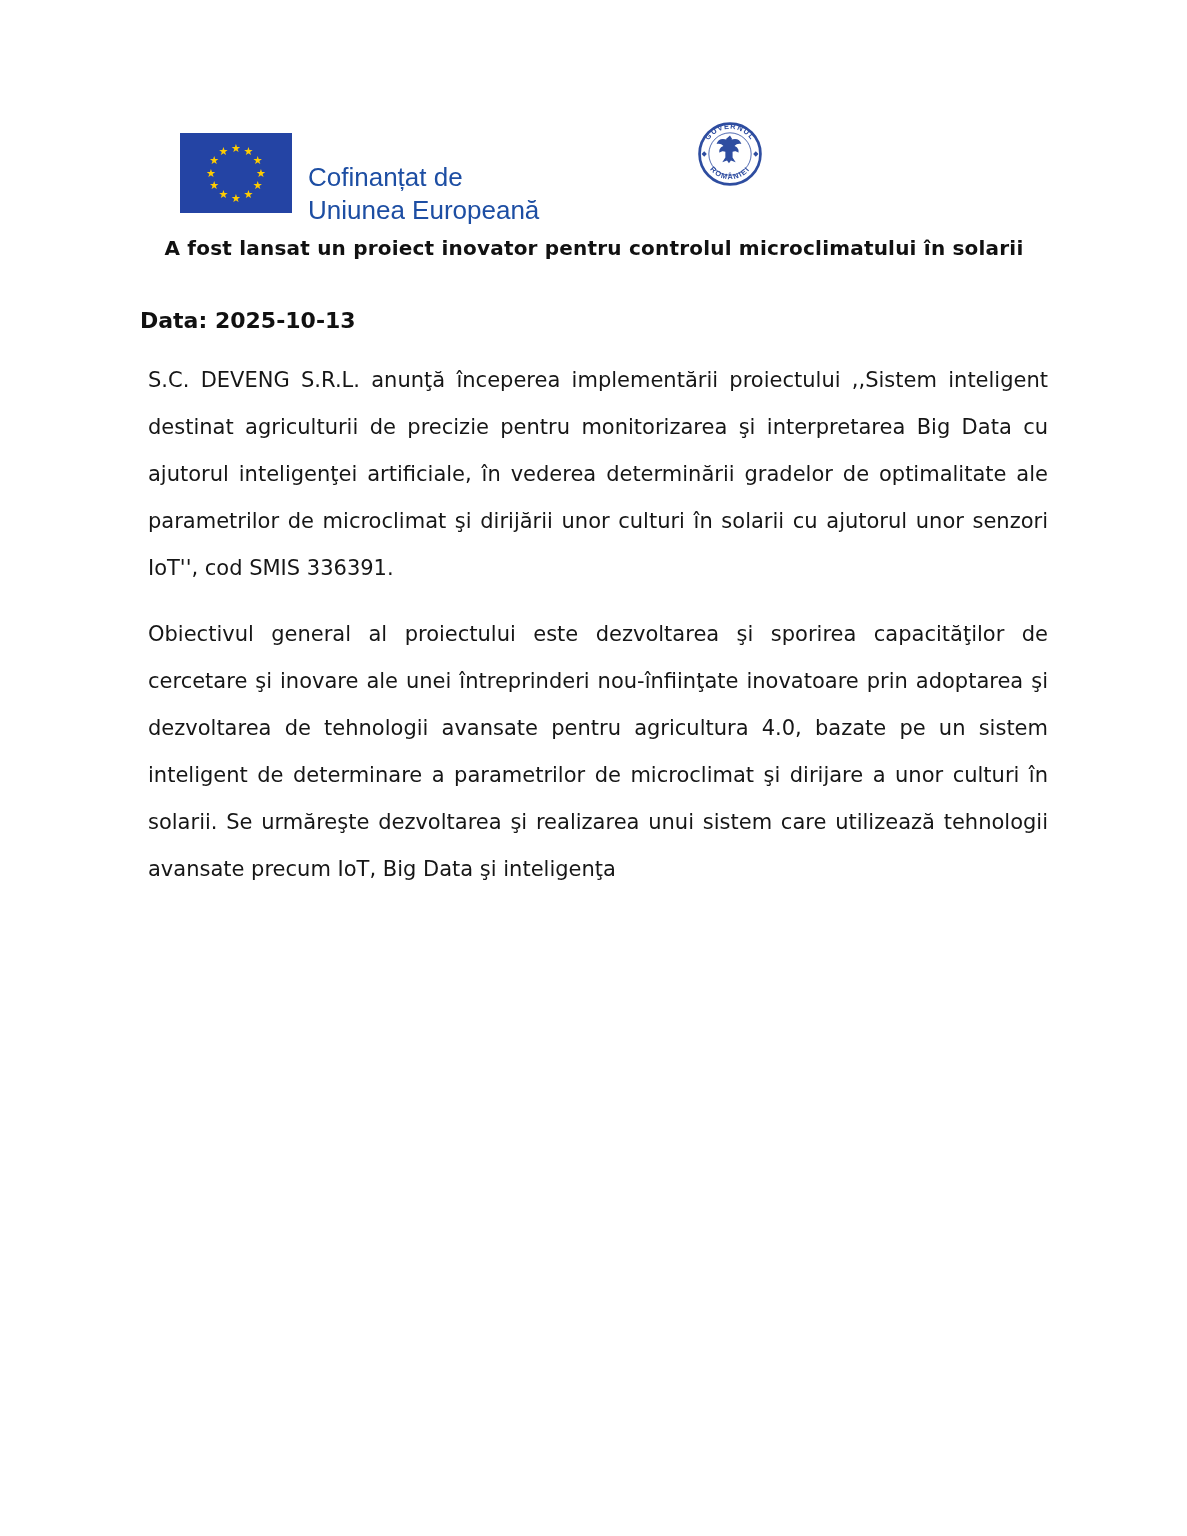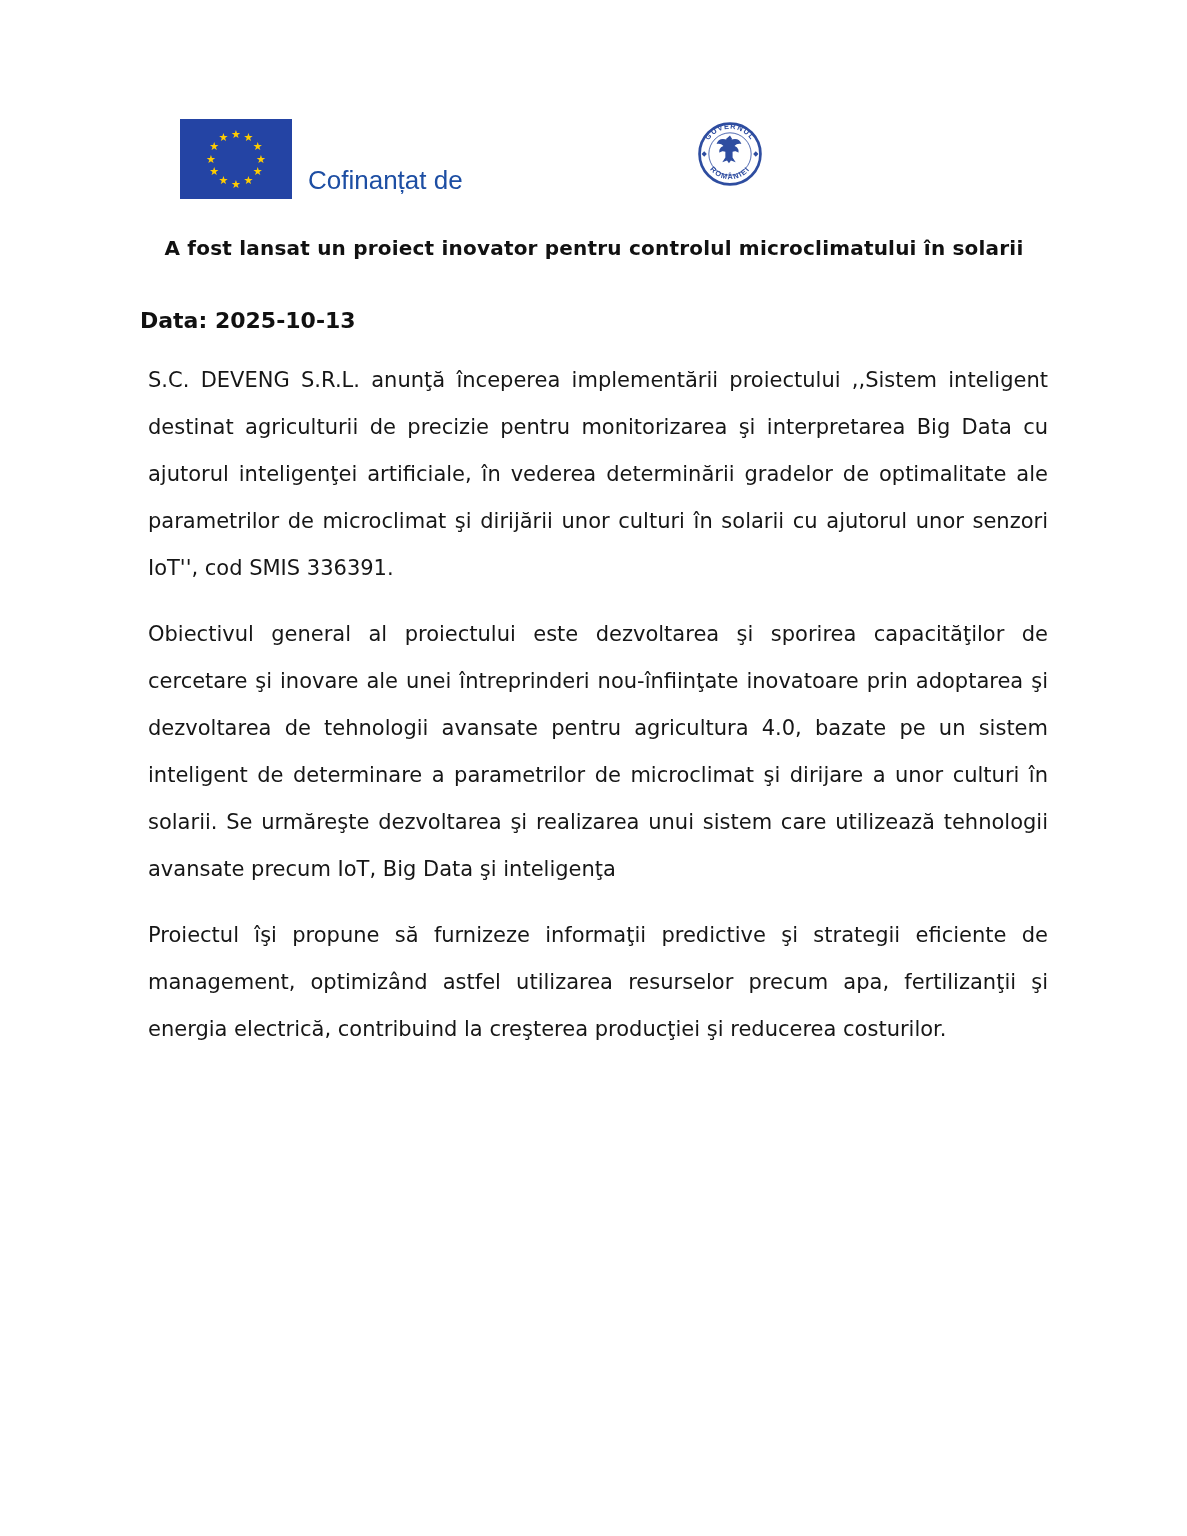--- a/index.html
+++ b/index.html
@@ -107,20 +107,21 @@
           <text x="56" y="65">★</text>
           <text x="43.5" y="61.7">★</text>
           <text x="34.3" y="52.5">★</text>
           <text x="31" y="40">★</text>
           <text x="34.3" y="27.5">★</text>
           <text x="43.5" y="18.3">★</text>
         </g>
       </svg>
       <div class="eu-label">
         <div>Cofinanțat de</div>
+        <div>Uniunea Europeană</div>
       </div>
     </div>
 
     <svg class="gov-seal" viewBox="0 0 62 62" aria-hidden="true">
       <defs>
         <path id="arcTop" d="M 6.5,31 A 24.5,24.5 0 0 1 55.5,31"></path>
         <path id="arcBot" d="M 6.5,31 A 24.5,24.5 0 0 0 55.5,31"></path>
       </defs>
       <circle cx="31" cy="31" r="29.5" fill="#ffffff" stroke="#2e4da0" stroke-width="2.6"></circle>
       <circle cx="31" cy="31" r="20.5" fill="none" stroke="#2e4da0" stroke-width="0.8"></circle>
@@ -141,16 +142,15 @@
       </g>
     </svg>
 
   </div>
 
   <div class="content">
     <div class="doc-title">A fost lansat un proiect inovator pentru controlul microclimatului în solarii</div>
     <div class="doc-date">Data: 2025-10-13</div>
     <p class="body-par">S.C. DEVENG S.R.L. anunţă începerea implementării proiectului ,,Sistem inteligent destinat agriculturii de precizie pentru monitorizarea şi interpretarea Big Data cu ajutorul inteligenţei artificiale, în vederea determinării gradelor de optimalitate ale parametrilor de microclimat şi dirijării unor culturi în solarii cu ajutorul unor senzori IoT'', cod SMIS 336391.</p>
     <p class="body-par">Obiectivul general al proiectului este dezvoltarea şi sporirea capacităţilor de cercetare şi inovare ale unei întreprinderi nou-înfiinţate inovatoare prin adoptarea şi dezvoltarea de tehnologii avansate pentru agricultura 4.0, bazate pe un sistem inteligent de determinare a parametrilor de microclimat şi dirijare a unor culturi în solarii. Se urmăreşte dezvoltarea şi realizarea unui sistem care utilizează tehnologii avansate precum IoT, Big Data şi inteligenţa</p>
-    <p class="body-par">Proiectul îşi propune să furnizeze informaţii predictive şi strategii eficiente de management, optimizând astfel utilizarea resurselor precum apa, fertilizanţii şi energia electrică, contribuind la creşterea producţiei şi reducerea costurilor.</p>
   </div>
 
 </div>
 
 </body></html>

